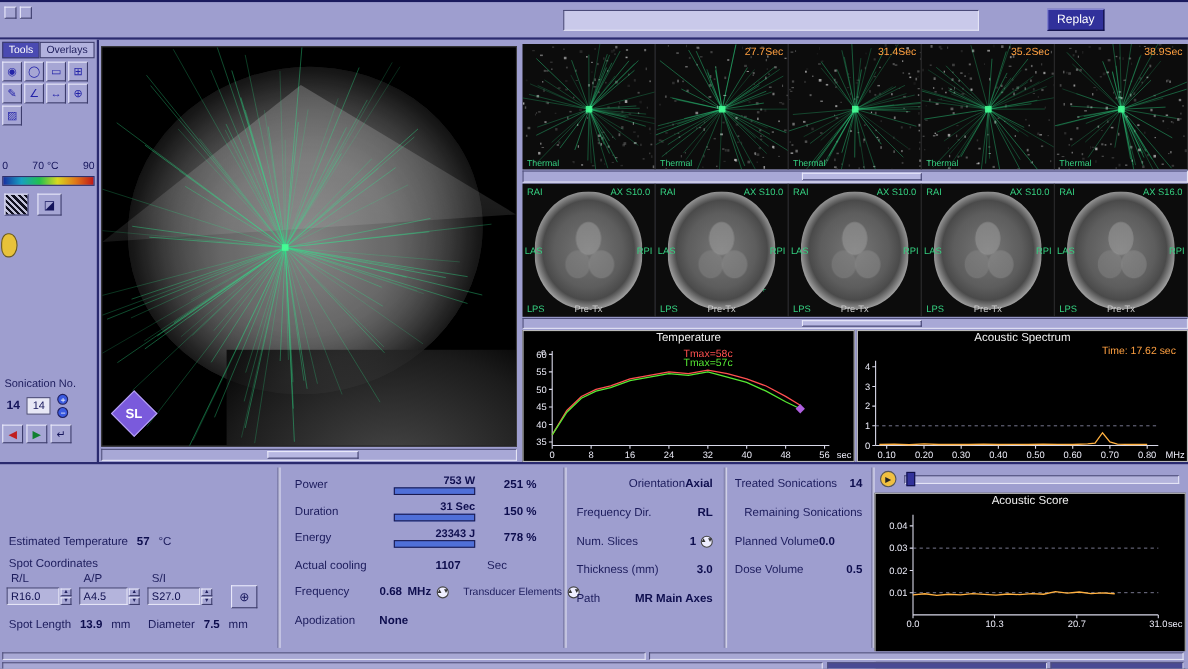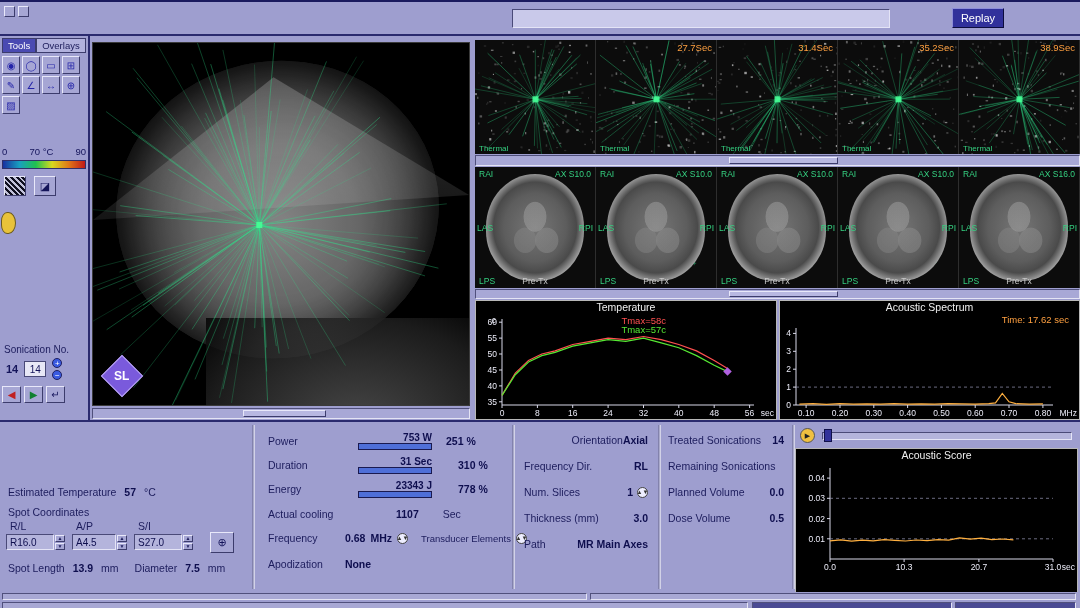--- a/index.html
+++ b/index.html
@@ -1607,29 +1607,29 @@
       <span class="val">7.5</span>
       <span class="lbl">mm</span>
     </div>
 
     <div class="prow" style="left:268px;top:10px;width:236px">
       <span class="lbl" style="width:72px">Power</span>
       <span class="barstack">
         <span class="barval"><span>753</span> <span>W</span></span>
         <span class="bar"></span>
       </span>
-      <span class="val" style="margin-left:14px"><span>251</span> <span>%</span></span>
+      <span class="val" style="margin-left:26px"><span>251</span> <span>%</span></span>
     </div>
     <div class="prow" style="left:268px;top:34px;width:236px">
       <span class="lbl" style="width:72px">Duration</span>
       <span class="barstack">
         <span class="barval"><span>31</span> <span>Sec</span></span>
         <span class="bar"></span>
       </span>
-      <span class="val" style="margin-left:26px"><span>310</span> <span>%</span></span>
+      <span class="val" style="margin-left:26px"><span>150</span> <span>%</span></span>
     </div>
     <div class="prow" style="left:268px;top:58px;width:236px">
       <span class="lbl" style="width:72px">Energy</span>
       <span class="barstack">
         <span class="barval"><span>23343</span> <span>J</span></span>
         <span class="bar"></span>
       </span>
       <span class="val" style="margin-left:26px"><span>778</span> <span>%</span></span>
     </div>
     <div class="prow" style="left:268px;top:86px;gap:24px">
@@ -1671,25 +1671,25 @@
     </div>
     <div class="prow" style="left:524px;top:116px;width:124px;justify-content:space-between">
       <span class="lbl">Path</span>
       <span class="val">MR Main Axes</span>
     </div>
 
     <div class="prow" style="left:668px;top:12px;width:116px;justify-content:space-between">
       <span class="lbl">Treated Sonications</span>
       <span class="val">14</span>
     </div>
-    <div class="prow" style="left:668px;top:38px;width:116px;justify-content:flex-start">
+    <div class="prow" style="left:668px;top:38px;width:116px;justify-content:flex-end">
       <span class="lbl">Remaining Sonications</span>
       <span class="val"></span>
     </div>
-    <div class="prow" style="left:668px;top:64px;width:116px;justify-content:space-between">
+    <div class="prow" style="left:668px;top:64px;width:116px;justify-content:flex-start">
       <span class="lbl">Planned Volume</span>
       <span class="val">0.0</span>
     </div>
     <div class="prow" style="left:668px;top:90px;width:116px;justify-content:space-between">
       <span class="lbl">Dose Volume</span>
       <span class="val">0.5</span>
     </div>
 
     <div class="playbtn" style="left:800px;top:6px">▶</div>
     <div class="slider" style="left:822px;top:10px;width:250px"></div>

